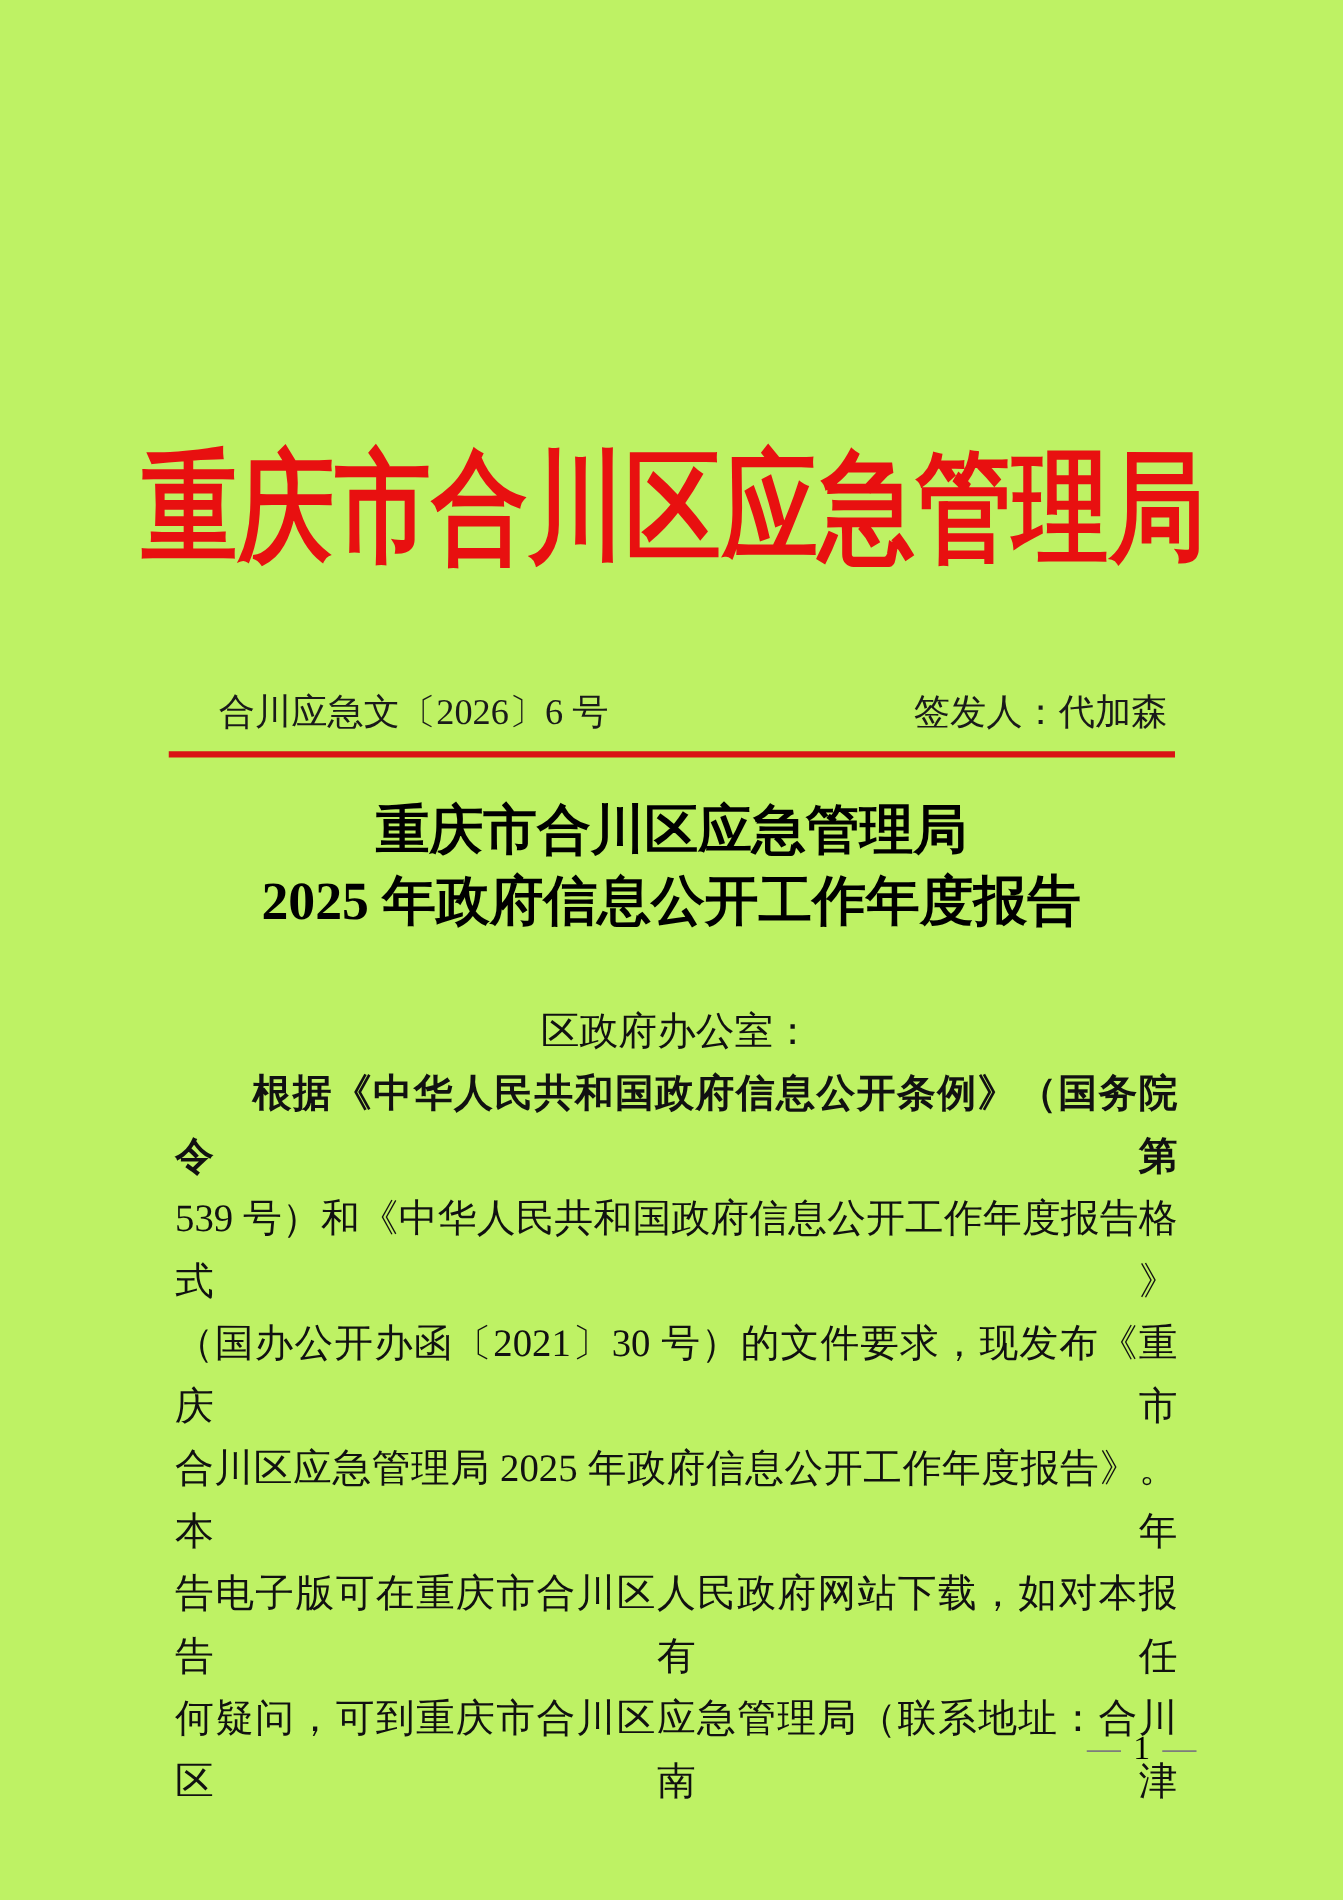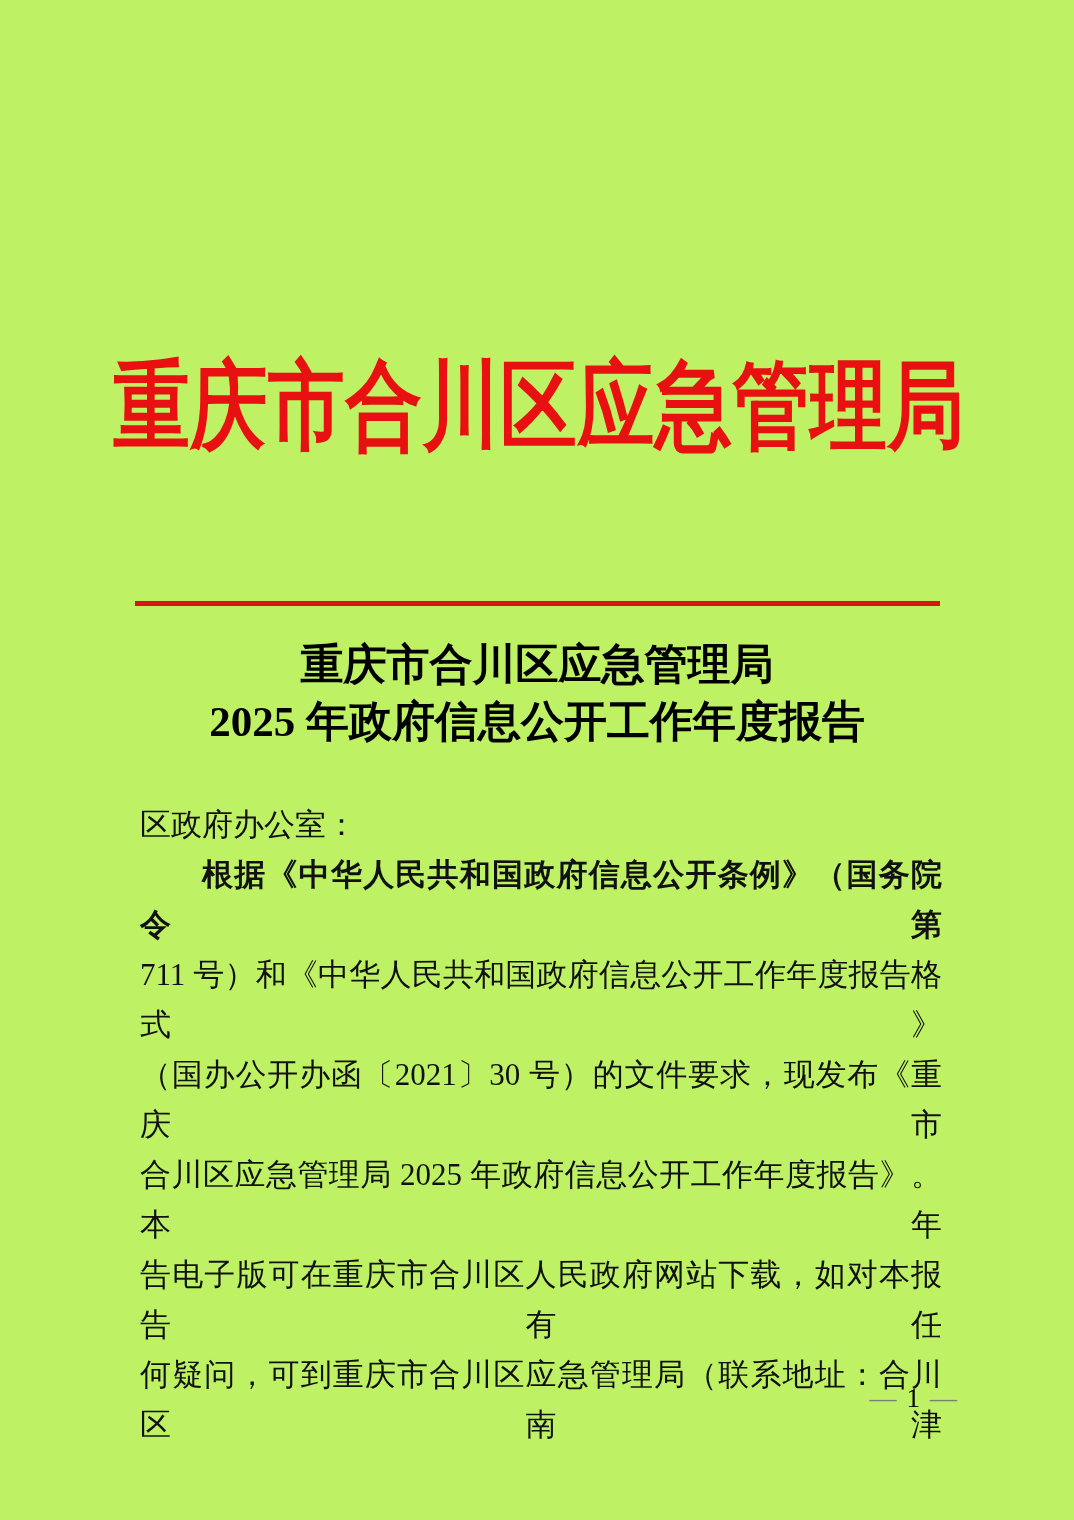--- a/index.html
+++ b/index.html
@@ -78,21 +78,21 @@
   .body-block {
     position: absolute;
     top: 800px;
     left: 140px;
     width: 802px;
     font-size: 31px;
     line-height: 50px;
     color: #111111;
   }
   .salutation {
-    text-align: left;
+    text-align: center;
   }
   .line {
     text-align: justify;
     text-align-last: justify;
   }
   .line.first {
     text-indent: 2em;
     font-weight: bold;
   }
   
@@ -119,32 +119,38 @@
 </style>
 </head>
 <body>
 
 <div class="page">
 
   <div class="agency-head">
     <span class="inner">重庆市合川区应急管理局</span>
   </div>
 
+  <div class="docinfo">
+    <span>合川应急文〔2026〕6 号</span>
+    <span>
+      <span>签发人：</span><span>代加森</span>
+    </span>
+  </div>
 
   <div class="red-rule"></div>
 
   <div class="doc-title">
     <div>重庆市合川区应急管理局</div>
     <div>2025 年政府信息公开工作年度报告</div>
   </div>
 
   <div class="body-block">
     <div class="salutation">区政府办公室：</div>
     <div class="line first">根据《中华人民共和国政府信息公开条例》（国务院令第</div>
-    <div class="line">711 号）和《中华人民共和国政府信息公开工作年度报告格式》</div>
+    <div class="line">539 号）和《中华人民共和国政府信息公开工作年度报告格式》</div>
     <div class="line">（国办公开办函〔2021〕30 号）的文件要求，现发布《重庆市</div>
     <div class="line">合川区应急管理局 2025 年政府信息公开工作年度报告》。本年</div>
     <div class="line">告电子版可在重庆市合川区人民政府网站下载，如对本报告有任</div>
     <div class="line">何疑问，可到重庆市合川区应急管理局（联系地址：合川区南津</div>
 
   </div>
 
   <div class="footer">
     <div class="footer-inner">
       <span class="dash">—</span>

